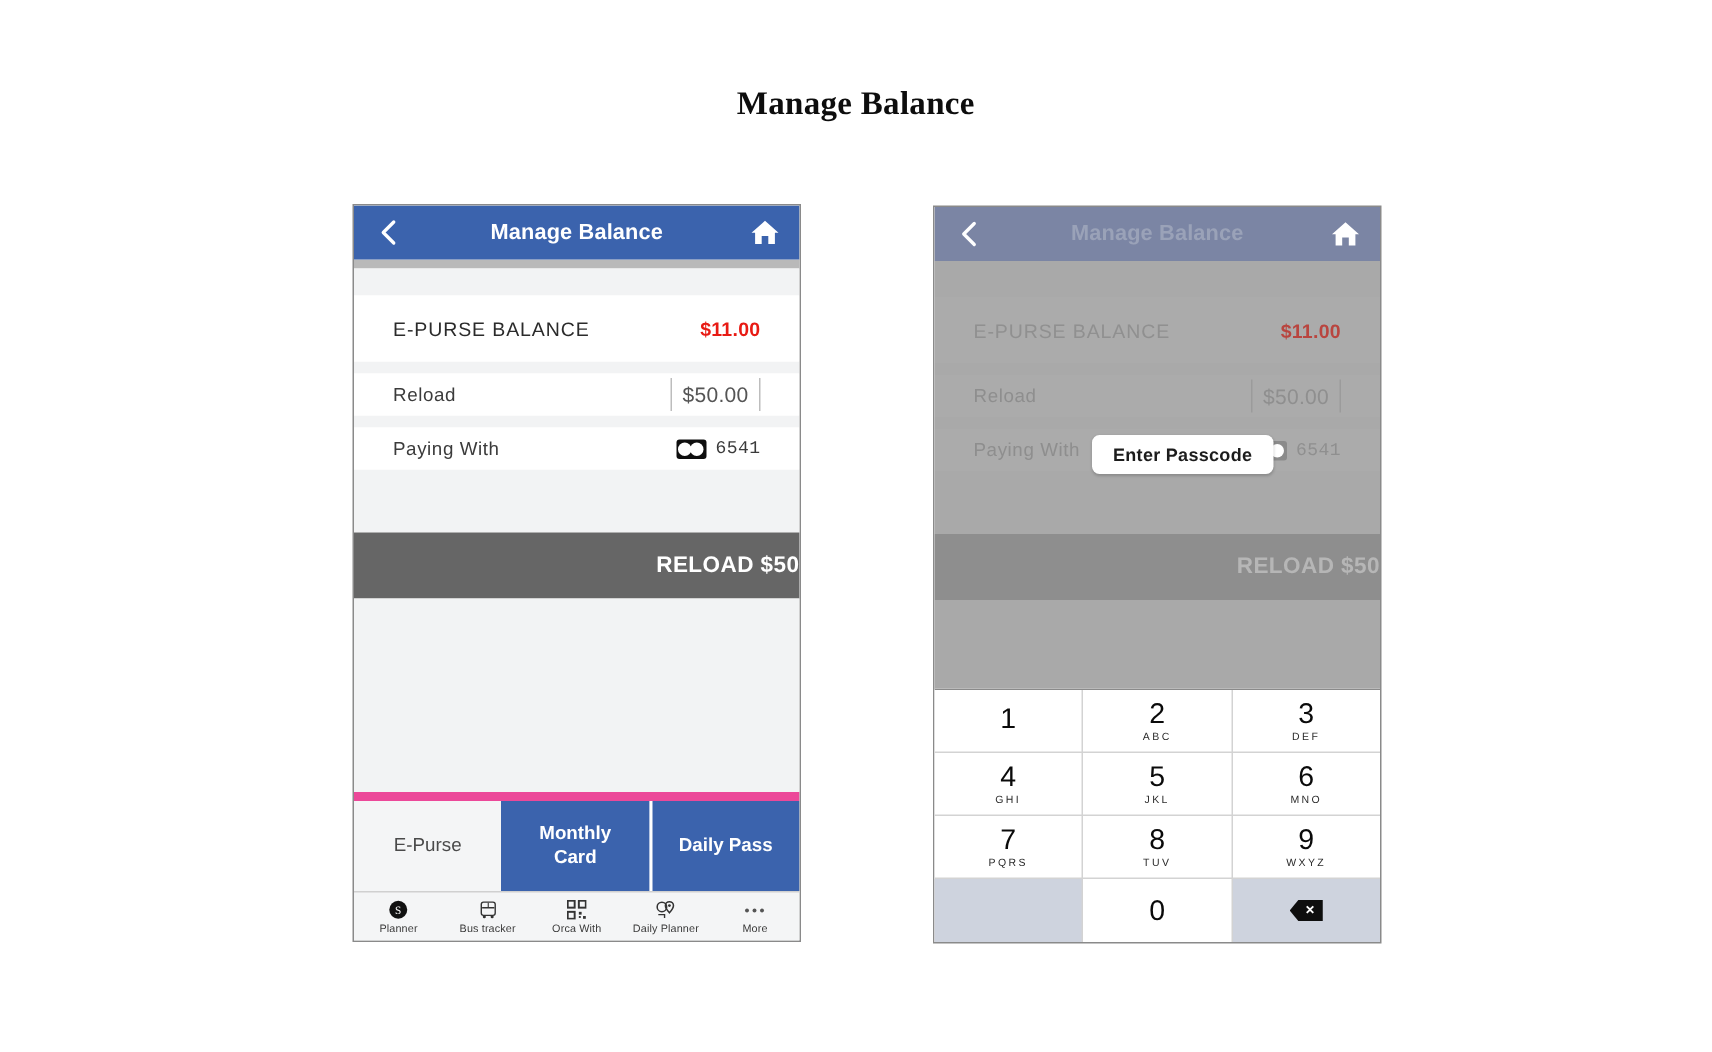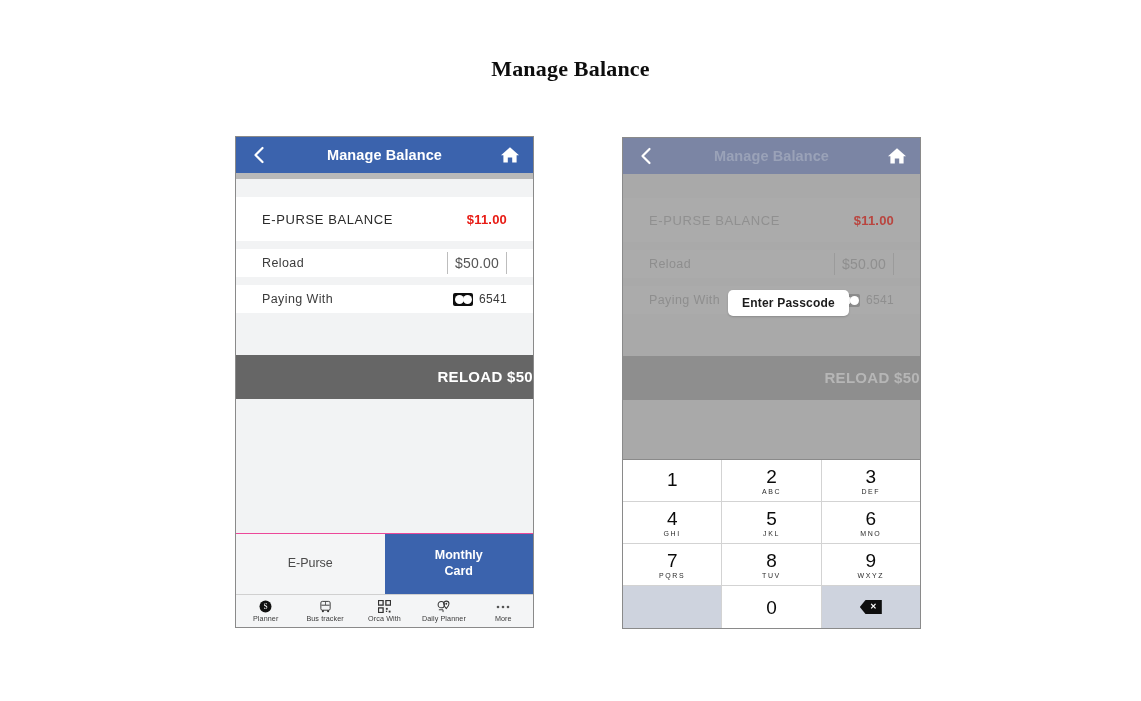--- a/index.html
+++ b/index.html
@@ -85,41 +85,41 @@
     width:20px;height:13px;background:#0e0e0e;border-radius:2px;
     position:relative;display:block;
   }
   .row.dim .card-mark{background:#8b8b8b;}
   .card-mark i{
     position:absolute;top:2px;width:9px;height:9px;border-radius:50%;
     background:#ffffff;display:block;
   }
   .card-mark i.l{left:1.5px;}
   .card-mark i.r{right:1.5px;}
-  .card-digits{font-size:12px;color:#3a3a3a;letter-spacing:.3px;}
+  .card-digits{font-size:12px;color:#3a3a3a;letter-spacing:.3px;font-family:Liberation Mono, monospace;}
   .row.dim .card-digits{color:#8f8f8f;}
 
   .sep{height:8px;background:#f2f3f4;flex:0 0 auto;}
   .sep.dim{background:#a9a9a9;}
 
   .fillgap{background:#f2f3f4;flex:0 0 auto;}
   .fillgap.dim{background:#a9a9a9;}
 
   .reload-btn{
     background:#666666;color:#ffffff;text-align:right;
     font-size:15px;font-weight:bold;letter-spacing:.3px;
     height:44px;line-height:44px;flex:0 0 auto;
   }
   .reload-btn.dim{background:#8e8e8e;color:#b6b6b6;}
 
   .blankarea{background:#f2f3f4;flex:1 1 auto;}
   .blankarea.dim{background:#a9a9a9;}
 
   
-  .pass-tabs{display:flex;height:60px;flex:0 0 auto;border-top:1px solid #ec4899;}
+  .pass-tabs{display:flex;height:60px;flex:0 0 auto;border-top:6px solid #ec4899;}
   .pass-tab{
     flex:1;display:flex;align-items:center;justify-content:center;
     text-align:center;font-size:12.5px;line-height:1.25;
   }
   .pass-tab.inactive{background:#f4f5f6;color:#4a4a4a;}
   .pass-tab.active{background:#3b63ad;color:#ffffff;font-weight:bold;}
   .pass-tab.active + .pass-tab.active{border-left:2px solid #ffffff;}
 
   
   .bottom-nav{
@@ -225,20 +225,21 @@
 
     <div class="reload-btn">RELOAD $50</div>
 
     <div class="blankarea"></div>
 
     <div class="pass-tabs">
       <div class="pass-tab inactive">E-Purse</div>
       <div class="pass-tab active">
         <span><span>Monthly</span><br><span>Card</span></span>
       </div>
+      <div class="pass-tab active">Daily Pass</div>
     </div>
 
     <div class="bottom-nav">
       <div class="nav-item">
         <span class="nav-ico">
           <svg width="13" height="13" viewBox="0 0 13 13">
               <circle cx="6.5" cy="6.5" r="6" fill="#111"></circle>
               <text x="6.5" y="9.4" font-size="7.5" font-family="Liberation Serif, serif" fill="#fff" text-anchor="middle">S</text>
             </svg>
         </span>

